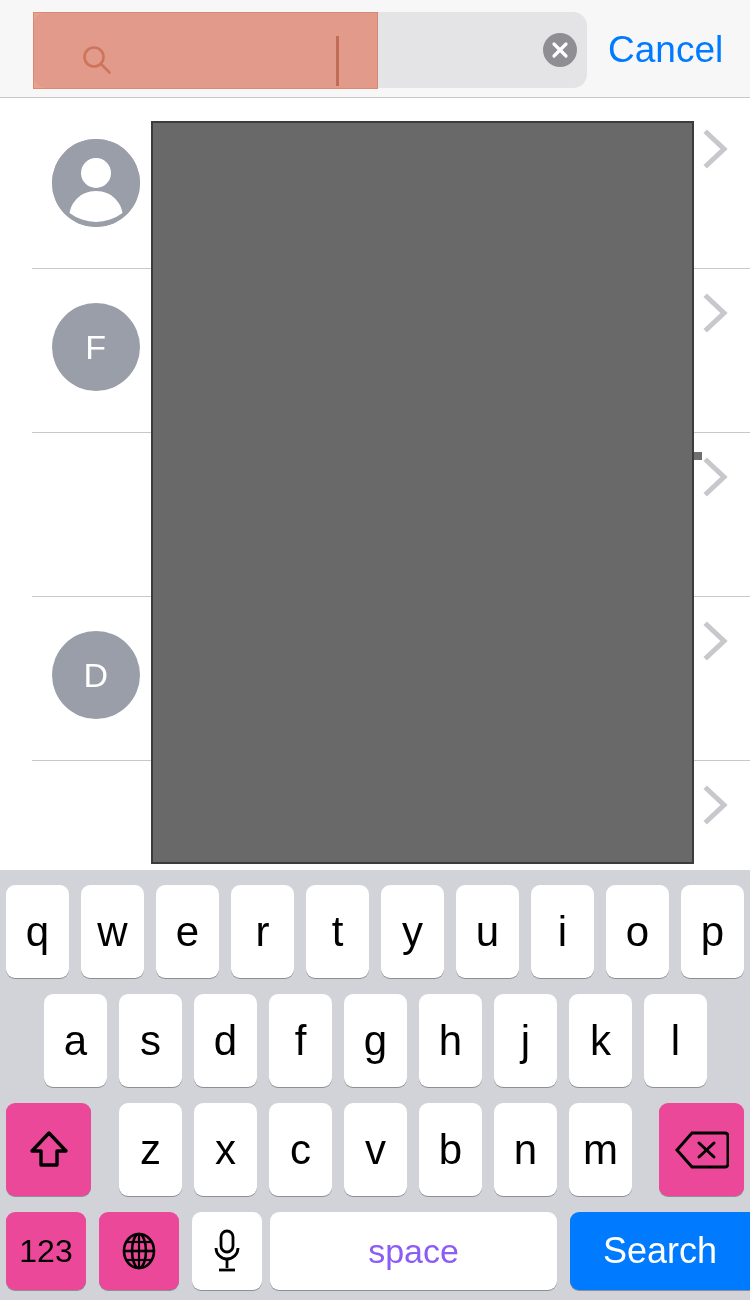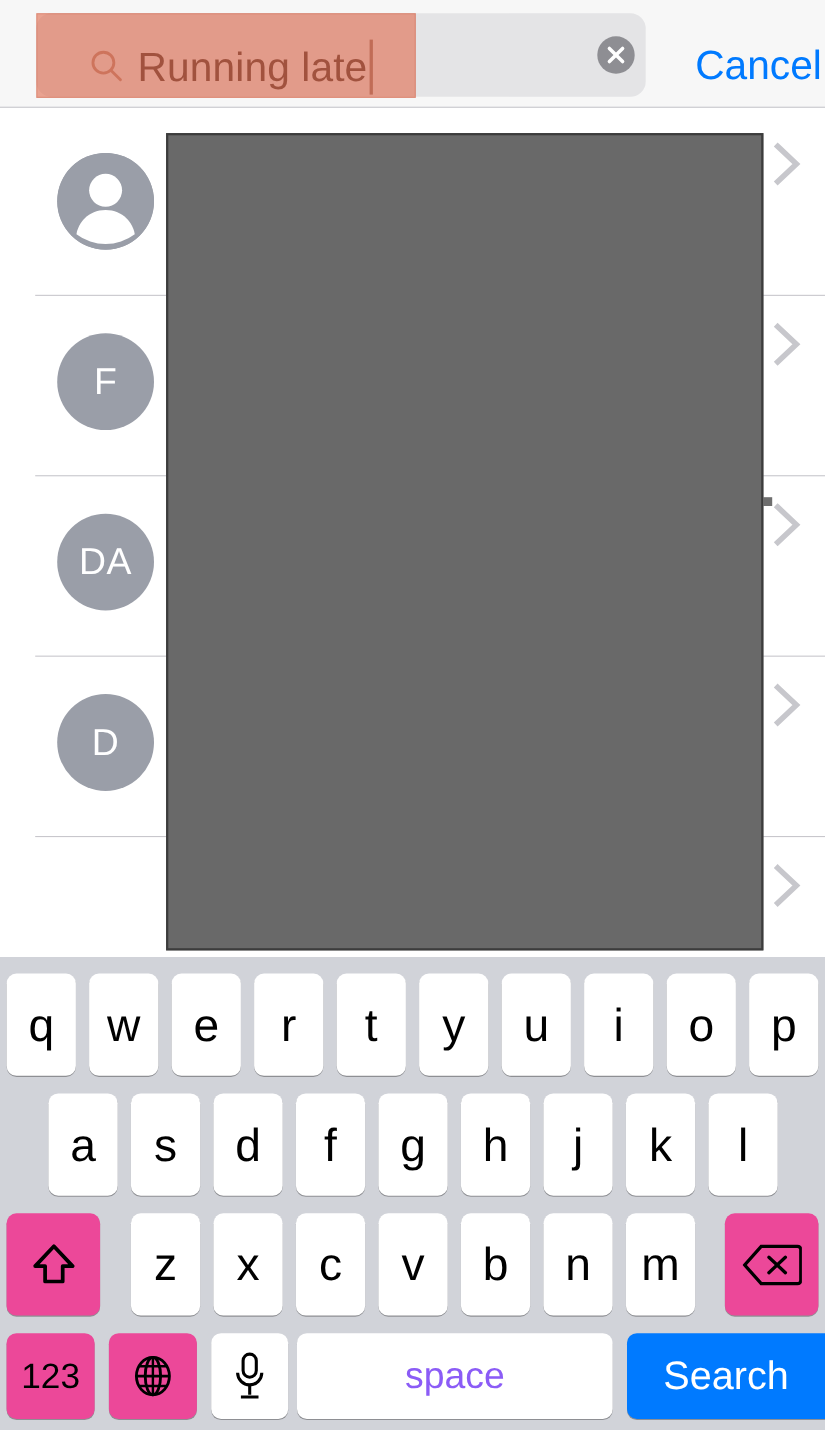--- a/index.html
+++ b/index.html
@@ -39,22 +39,22 @@
     background: rgba(224,109,80,0.62);
     border: 1px solid rgba(200,95,70,0.35);
     pointer-events: none;
   }
   #clear-button {
     position: absolute; left: 543px; top: 33px; width: 34px; height: 34px;
     border-radius: 50%; background: #8E8E93;
   }
   #clear-button svg { display: block; }
   #cancel-button {
-    position: absolute; left: 608px; top: 32px; height: 56px; line-height: 56px;
-    font-size: 37px; color: #007AFF; white-space: nowrap; margin-left: 24px;
+    position: absolute; left: 608px; top: 22px; height: 56px; line-height: 56px;
+    font-size: 37px; color: #007AFF; white-space: nowrap;
   }
 
   
   #contact-list { position: absolute; left: 0; top: 99px; width: 750px; height: 771px; background: #fff; }
   .contact-row { position: absolute; left: 0; width: 750px; height: 164px; }
   .contact-sep { position: absolute; left: 32px; width: 718px; height: 1px; background: #C8C7CC; }
   .avatar {
     position: absolute; left: 52px; top: 40px; width: 88px; height: 88px;
     border-radius: 50%; background: #9a9ea8;
     color: #fff; font-size: 34px; letter-spacing: 0.5px;
@@ -98,21 +98,20 @@
 
   <div id="search-header">
 
     <div id="search-field">
       <span id="search-magnifier">
         <svg width="34" height="34" viewBox="0 0 34 34">
           <circle cx="14" cy="14" r="9.5" fill="none" stroke="#b07f70" stroke-width="2.6"></circle>
           <line x1="21" y1="21" x2="29.5" y2="29.5" stroke="#b07f70" stroke-width="2.6" stroke-linecap="round"></line>
         </svg>
       </span>
-      <span id="search-text">Running late</span>
       <span id="search-caret" style="left: 303px;"></span>
     </div>
 
     <div id="search-highlight"></div>
 
     <div id="clear-button">
       <svg width="34" height="34" viewBox="0 0 34 34">
         <line x1="11" y1="11" x2="23" y2="23" stroke="#ffffff" stroke-width="3.2" stroke-linecap="round"></line>
         <line x1="23" y1="11" x2="11" y2="23" stroke="#ffffff" stroke-width="3.2" stroke-linecap="round"></line>
       </svg>
@@ -143,21 +142,20 @@
       <div class="avatar">F</div>
       <span class="chevron">
         <svg width="26" height="40" viewBox="0 0 26 40">
           <polyline points="4,4 21,20 4,36" fill="none" stroke="#C7C7CC" stroke-width="5" stroke-linecap="square"></polyline>
         </svg>
       </span>
       <div class="contact-sep" style="top:169px;"></div>
     </div>
 
     <div class="contact-row" style="top:328px;">
-      <div class="avatar">DA</div>
       <span class="chevron">
         <svg width="26" height="40" viewBox="0 0 26 40">
           <polyline points="4,4 21,20 4,36" fill="none" stroke="#C7C7CC" stroke-width="5" stroke-linecap="square"></polyline>
         </svg>
       </span>
       <div class="contact-sep" style="top:169px;"></div>
     </div>
 
     <div class="contact-row" style="top:492px;">
       <div class="avatar">D</div>

